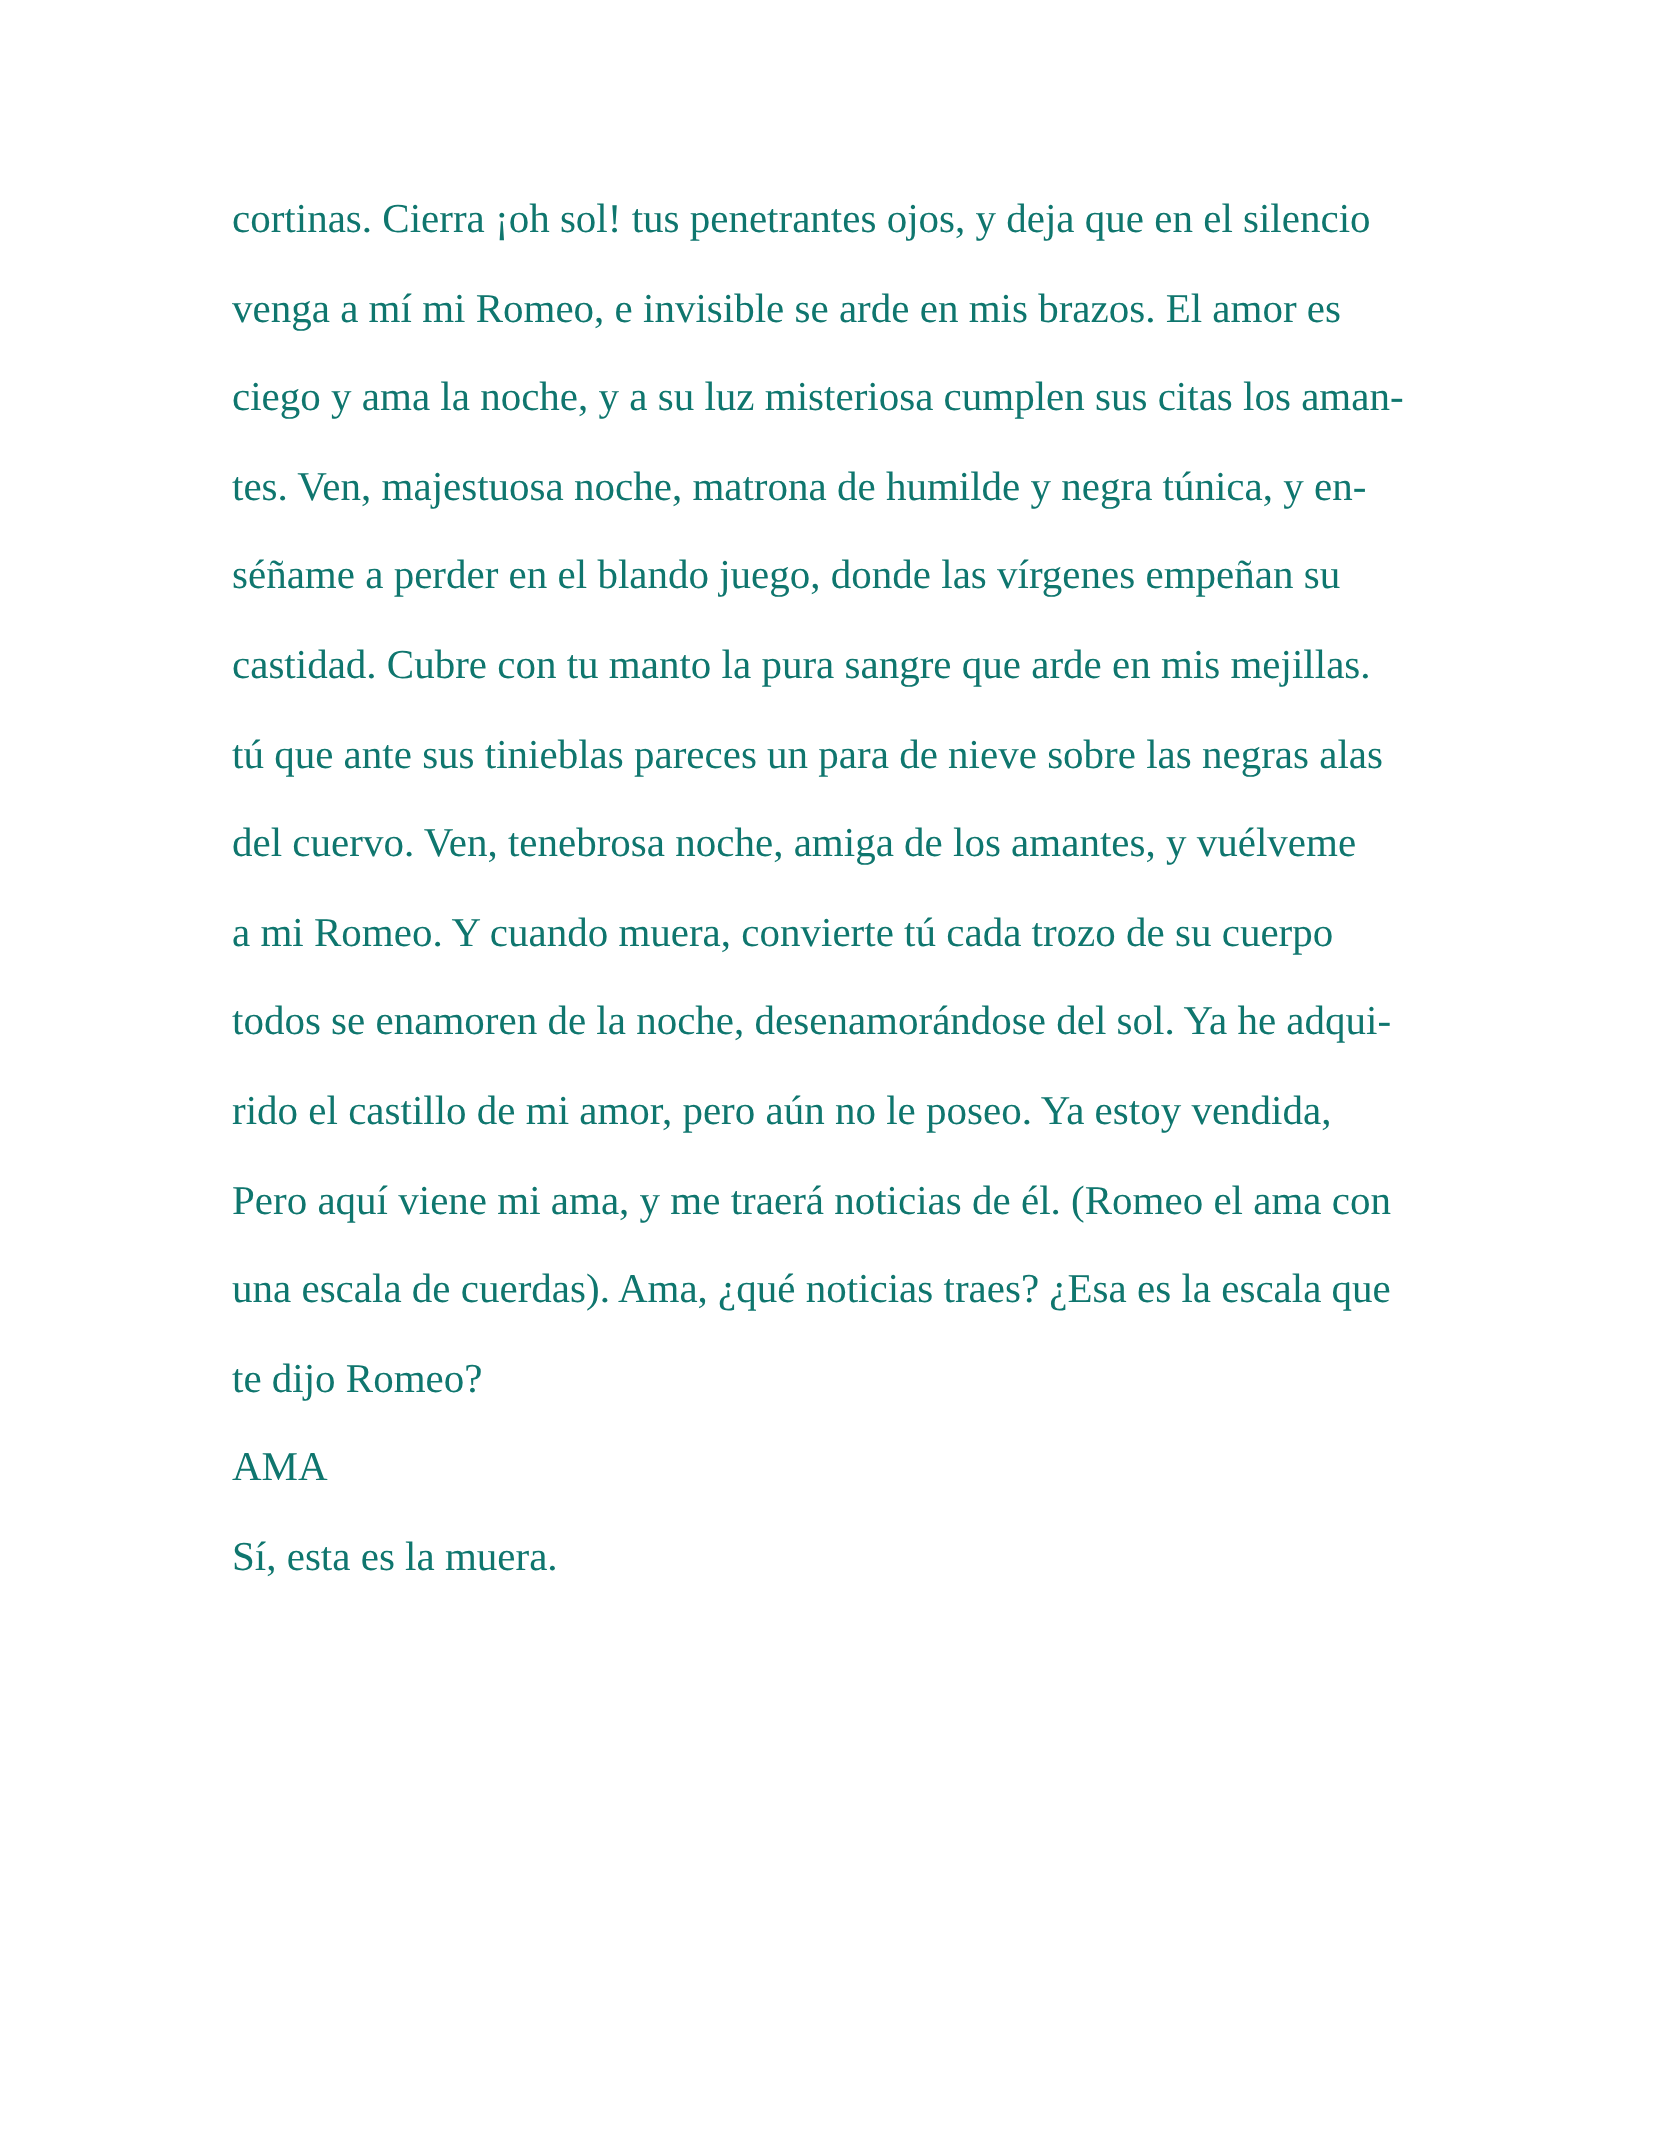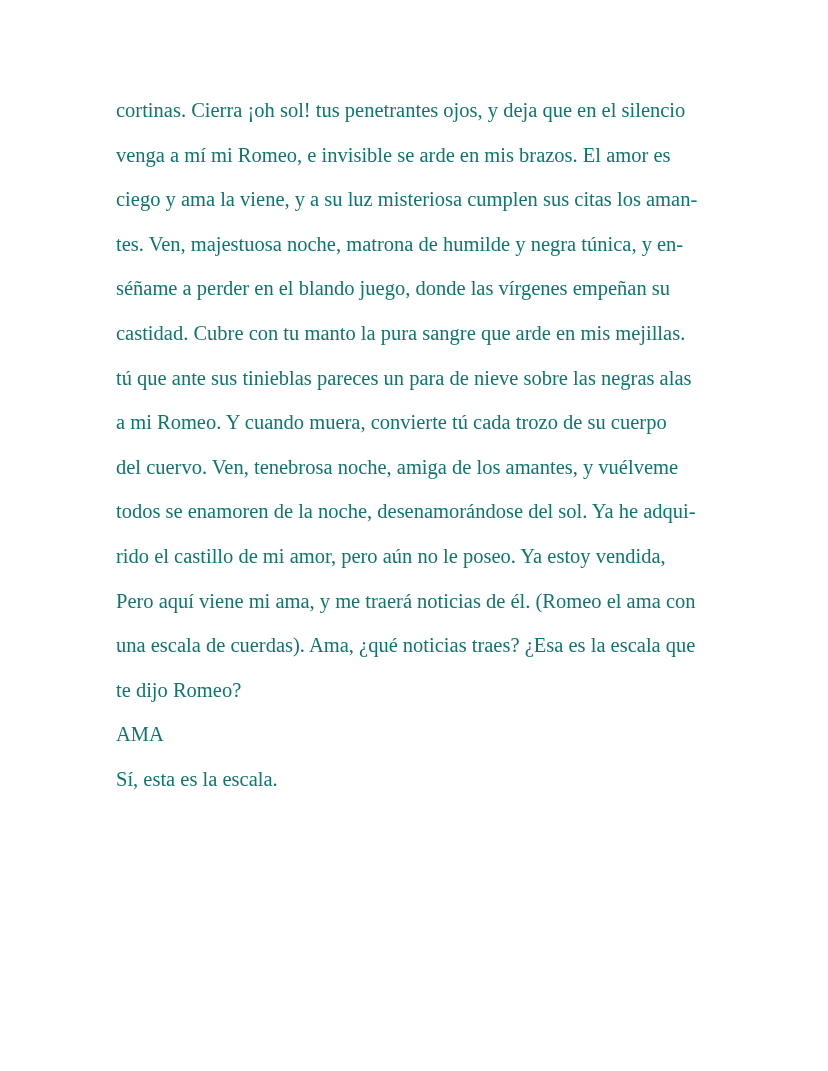--- a/index.html
+++ b/index.html
@@ -37,28 +37,28 @@
       height: 44.6px;
     }
   </style>
 </head>
 <body>
 
 <div class="page">
   <div class="text-block">
     <span class="line">cortinas. Cierra ¡oh sol! tus penetrantes ojos, y deja que en el silencio</span>
     <span class="line">venga a mí mi Romeo, e invisible se arde en mis brazos. El amor es</span>
-    <span class="line">ciego y ama la viene, y a su luz misteriosa cumplen sus citas los aman-</span>
+    <span class="line">ciego y ama la noche, y a su luz misteriosa cumplen sus citas los aman-</span>
     <span class="line">tes. Ven, majestuosa noche, matrona de humilde y negra túnica, y en-</span>
     <span class="line">séñame a perder en el blando juego, donde las vírgenes empeñan su</span>
     <span class="line">castidad. Cubre con tu manto la pura sangre que arde en mis mejillas.</span>
     <span class="line">tú que ante sus tinieblas pareces un para de nieve sobre las negras alas</span>
+    <span class="line">del cuervo. Ven, tenebrosa noche, amiga de los amantes, y vuélveme</span>
     <span class="line">a mi Romeo. Y cuando muera, convierte tú cada trozo de su cuerpo</span>
-    <span class="line">del cuervo. Ven, tenebrosa noche, amiga de los amantes, y vuélveme</span>
     <span class="line">todos se enamoren de la noche, desenamorándose del sol. Ya he adqui-</span>
     <span class="line">rido el castillo de mi amor, pero aún no le poseo. Ya estoy vendida,</span>
     <span class="line">Pero aquí viene mi ama, y me traerá noticias de él. (Romeo el ama con</span>
     <span class="line">una escala de cuerdas). Ama, ¿qué noticias traes? ¿Esa es la escala que</span>
     <span class="line">te dijo Romeo?</span>
     <span class="line">AMA</span>
-    <span class="line">Sí, esta es la escala.</span>
+    <span class="line">Sí, esta es la muera.</span>
   </div>
 </div>
 
 </body></html>

